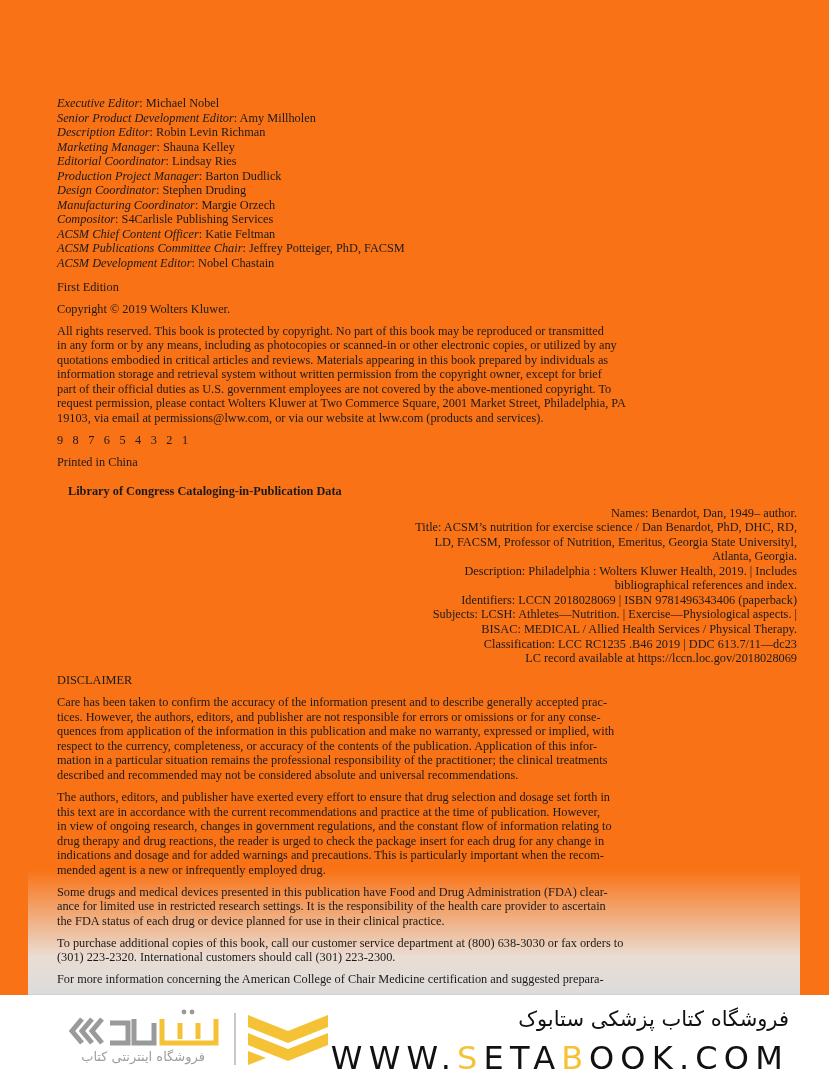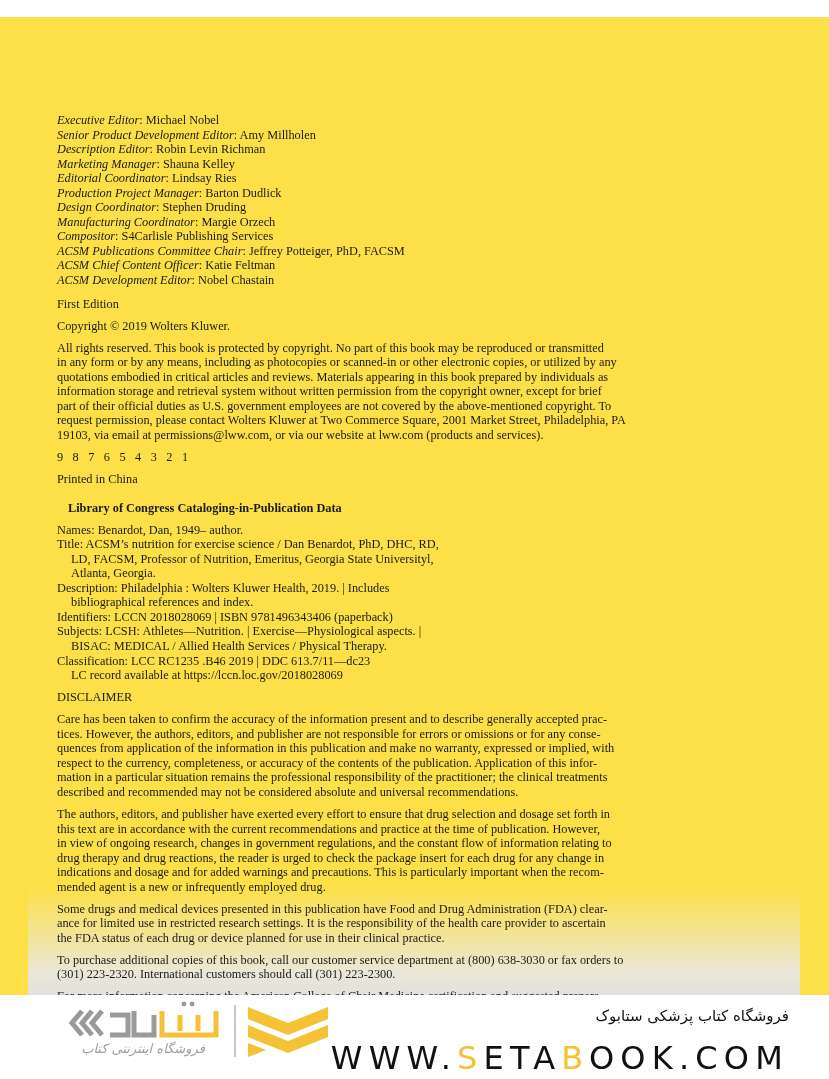--- a/index.html
+++ b/index.html
@@ -11,24 +11,24 @@
       width: 829px;
       height: 1079px;
       position: relative;
       overflow: hidden;
       font-family: "Liberation Serif", "DejaVu Serif", serif;
       color: #1a1a1a;
     }
     .page {
       position: absolute;
       left: 0;
-      top: 17px;
+      top: 0;
       width: 829px;
       height: 995px;
-      background: #fde047;
+      background: #f97316;
     }
     .fade {
       position: absolute;
       left: 28px;
       top: 870px;
       width: 772px;
       height: 124px;
       background: linear-gradient(to bottom, rgba(255,255,255,0) 0%, rgba(232,232,232,0.9) 70%, #dcdcdc 100%);
       pointer-events: none;
       z-index: 0;
@@ -41,21 +41,21 @@
       font-size: 12.3px;
       line-height: 14.55px;
       z-index: 1;
     }
     .credits .line { white-space: nowrap; }
     .credits .role { font-style: italic; }
     p { margin: 0; }
     .gap { margin-top: 7.5px; }
     .numbers { word-spacing: 4px; letter-spacing: 1.2px; }
     .heading-bold { font-weight: bold; margin-left: 11px; }
-    .cip .l { white-space: nowrap; }
+    .cip .l { white-space: nowrap; text-align: right; }
     .cip .indent { padding-left: 14px; }
     .clip-bottom {
       position: absolute;
       left: 28px;
       top: 994px;
       width: 772px;
       height: 1px;
       background: #d0d0d0;
     }
     .footer {
@@ -63,24 +63,23 @@
       left: 0;
       top: 995px;
       width: 829px;
       height: 84px;
       background: #ffffff;
       z-index: 2;
     }
     .logo {
       position: absolute;
       left: 68px;
-      top: 6px;
+      top: 14px;
       width: 270px;
       height: 60px;
-      font-style: italic;
     }
     .logo-sub {
       position: absolute;
       left: 0;
       top: 40px;
       width: 150px;
       font-family: "DejaVu Sans", sans-serif;
       font-size: 13px;
       color: #9e9e9e;
       text-align: center;
@@ -99,21 +98,21 @@
       left: 180px;
       top: 2px;
       width: 80px;
       height: 56px;
     }
     .shop-title {
       position: absolute;
       right: 40px;
       top: 12px;
       font-family: "DejaVu Sans", sans-serif;
-      font-size: 15px;
+      font-size: 21px;
       color: #111111;
       direction: rtl;
       white-space: nowrap;
     }
     .shop-url {
       position: absolute;
       right: 40px;
       top: 44px;
       font-family: "DejaVu Sans", sans-serif;
       font-size: 32px;
@@ -134,22 +133,22 @@
     <div class="credits">
       <div class="line"><span class="role">Executive Editor</span><span>: </span><span>Michael Nobel</span></div>
       <div class="line"><span class="role">Senior Product Development Editor</span><span>: </span><span>Amy Millholen</span></div>
       <div class="line"><span class="role">Description Editor</span><span>: </span><span>Robin Levin Richman</span></div>
       <div class="line"><span class="role">Marketing Manager</span><span>: </span><span>Shauna Kelley</span></div>
       <div class="line"><span class="role">Editorial Coordinator</span><span>: </span><span>Lindsay Ries</span></div>
       <div class="line"><span class="role">Production Project Manager</span><span>: </span><span>Barton Dudlick</span></div>
       <div class="line"><span class="role">Design Coordinator</span><span>: </span><span>Stephen Druding</span></div>
       <div class="line"><span class="role">Manufacturing Coordinator</span><span>: </span><span>Margie Orzech</span></div>
       <div class="line"><span class="role">Compositor</span><span>: </span><span>S4Carlisle Publishing Services</span></div>
+      <div class="line"><span class="role">ACSM Chief Content Officer</span><span>: </span><span>Katie Feltman</span></div>
       <div class="line"><span class="role">ACSM Publications Committee Chair</span><span>: </span><span>Jeffrey Potteiger, PhD, FACSM</span></div>
-      <div class="line"><span class="role">ACSM Chief Content Officer</span><span>: </span><span>Katie Feltman</span></div>
       <div class="line"><span class="role">ACSM Development Editor</span><span>: </span><span>Nobel Chastain</span></div>
     </div>
 
     <p class="gap" style="margin-top:9px">First Edition</p>
     <p class="gap">Copyright © 2019 Wolters Kluwer.</p>
 
     <div class="gap">
       <div>All rights reserved. This book is protected by copyright. No part of this book may be reproduced or transmitted</div>
       <div>in any form or by any means, including as photocopies or scanned-in or other electronic copies, or utilized by any</div>
       <div>quotations embodied in critical articles and reviews. Materials appearing in this book prepared by individuals as</div>

